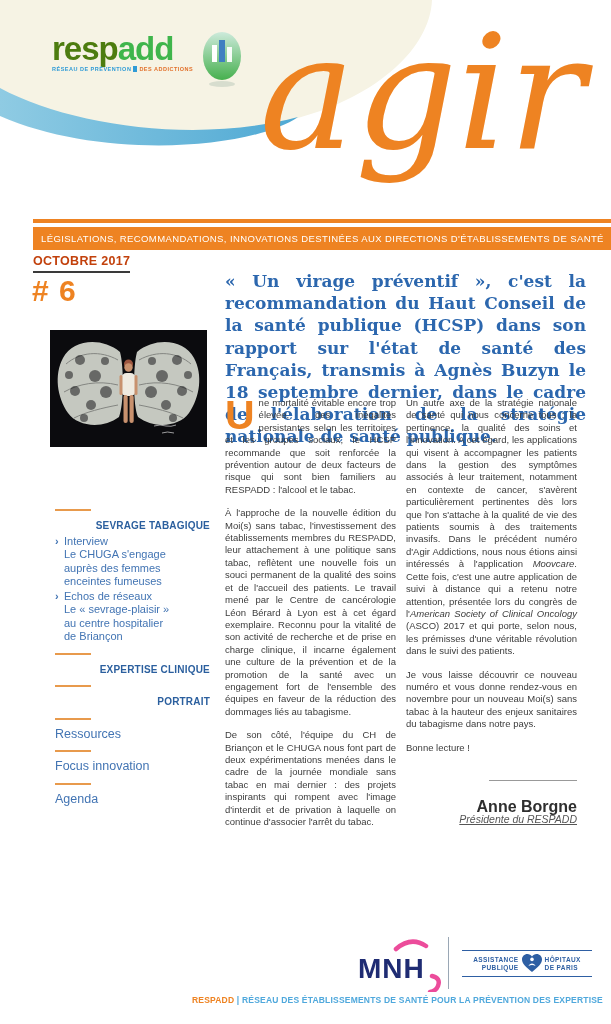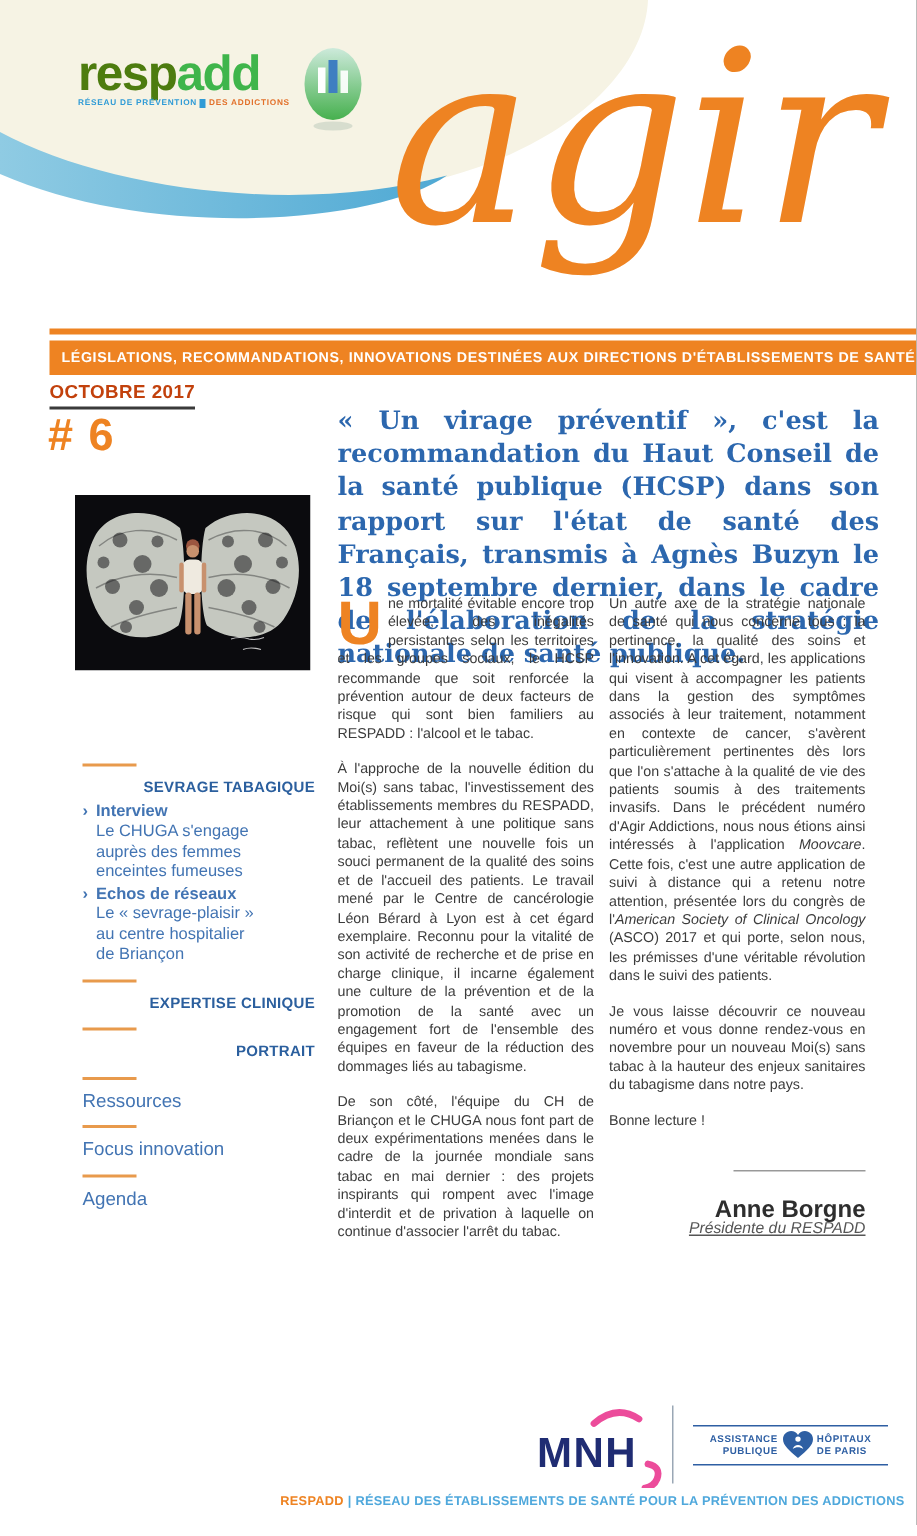--- a/index.html
+++ b/index.html
@@ -32,42 +32,42 @@
     font-size:160px;line-height:170px;color:var(--orange);
   }
   .addictions{
     position:absolute;left:50px;top:148px;z-index:2;
     font-size:76px;line-height:70px;letter-spacing:4px;color:var(--blue);
     font-family:"Liberation Sans",sans-serif;font-weight:400;
   }
   .rule-thin{position:absolute;left:33px;right:0;top:219px;height:4px;background:var(--orange);}
   .banner{
     position:absolute;left:33px;right:0;top:227px;height:23px;background:var(--orange);
-    color:#fff;font-size:9.5px;font-weight:bold;letter-spacing:.4px;
+    color:#fff;font-size:9.5px;font-weight:normal;letter-spacing:.4px;
     line-height:23px;padding-left:8px;white-space:nowrap;
   }
   .issue-date{
     position:absolute;left:33px;top:254px;font-size:12.5px;font-weight:bold;color:#c2410c;
     letter-spacing:.3px;border-bottom:2px solid #3a3a3a;padding-bottom:3px;
   }
   .issue-num{position:absolute;left:32px;top:274px;font-size:30px;font-weight:bold;color:var(--orange);letter-spacing:1px;}
   
   .photo{position:absolute;left:50px;top:330px;width:157px;height:117px;}
   
   .sommaire-title{
     position:absolute;left:55px;top:458px;
     font-family:"DejaVu Serif",serif;font-style:italic;font-size:28px;color:#3B74B4;
   }
   .som-list{position:absolute;left:55px;top:500px;width:155px;font-size:11px;line-height:13.5px;color:var(--side-blue);}
   .som-div{width:36px;border-top:2px solid var(--orange-soft);margin:9px 0 8px 0;}
   .som-h{font-weight:bold;color:var(--side-blue-dark);font-size:10px;letter-spacing:.2px;margin-bottom:2px;text-align:right;}
   .som-entry{display:flex;margin-top:1px;}
   .som-chev{width:9px;flex:none;font-weight:bold;}
   .som-entry-body{flex:1;}
-  .som-entry-title{font-weight:bold;}
+  .som-entry-title{font-weight:normal;}
   .som-detail{white-space:pre-line;}
   .som-link{font-size:12.5px;}
   
   .headline{
     position:absolute;left:225px;top:270px;width:361px;
     font-family:"DejaVu Serif",serif;font-weight:bold;color:var(--blue-dark);
     font-size:17px;line-height:22.2px;text-align:justify;
   }
   
   .article{position:absolute;left:225px;top:397px;width:352px;display:flex;gap:10px;}
@@ -263,16 +263,16 @@
       <circle cx="10" cy="5.4" r="1.8" fill="#fff"></circle>
       <path d="M6.5,12 C7.5,8.5 12.5,8.5 13.5,12 C11.5,10.5 8.5,10.5 6.5,12 Z" fill="#fff"></path>
     </svg>
     <div class="aphp-txt r">
       <div>HÔPITAUX</div>
       <div>DE PARIS</div>
     </div>
   </div>
 
   <div class="footer-line">
-    <span class="brand">RESPADD</span><span> | </span><span>RÉSEAU DES ÉTABLISSEMENTS DE SANTÉ POUR LA PRÉVENTION DES ADDICTIONS</span>
+    <span class="brand">RESPADD</span><span> | </span><span>RÉSEAU DES ÉTABLISSEMENTS DE SANTÉ POUR LA PRÉVENTION DES EXPERTISE</span>
   </div>
 
 </div>
 
 </body></html>

